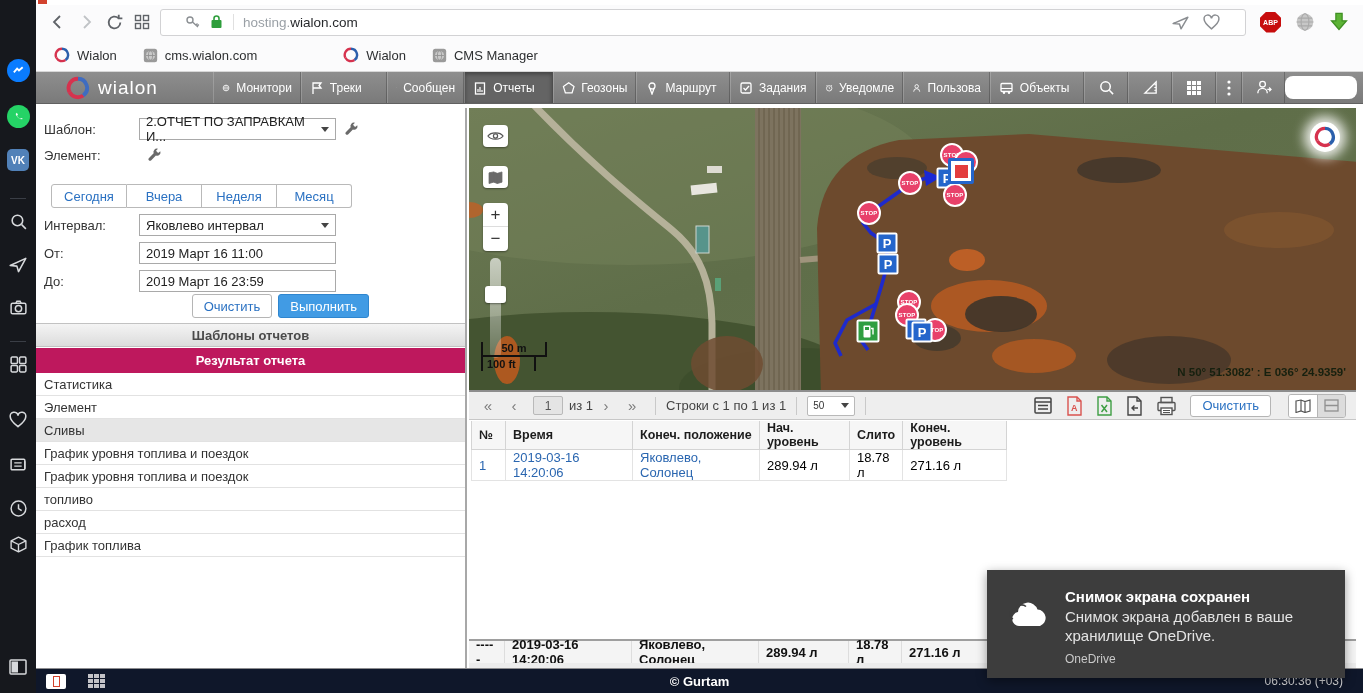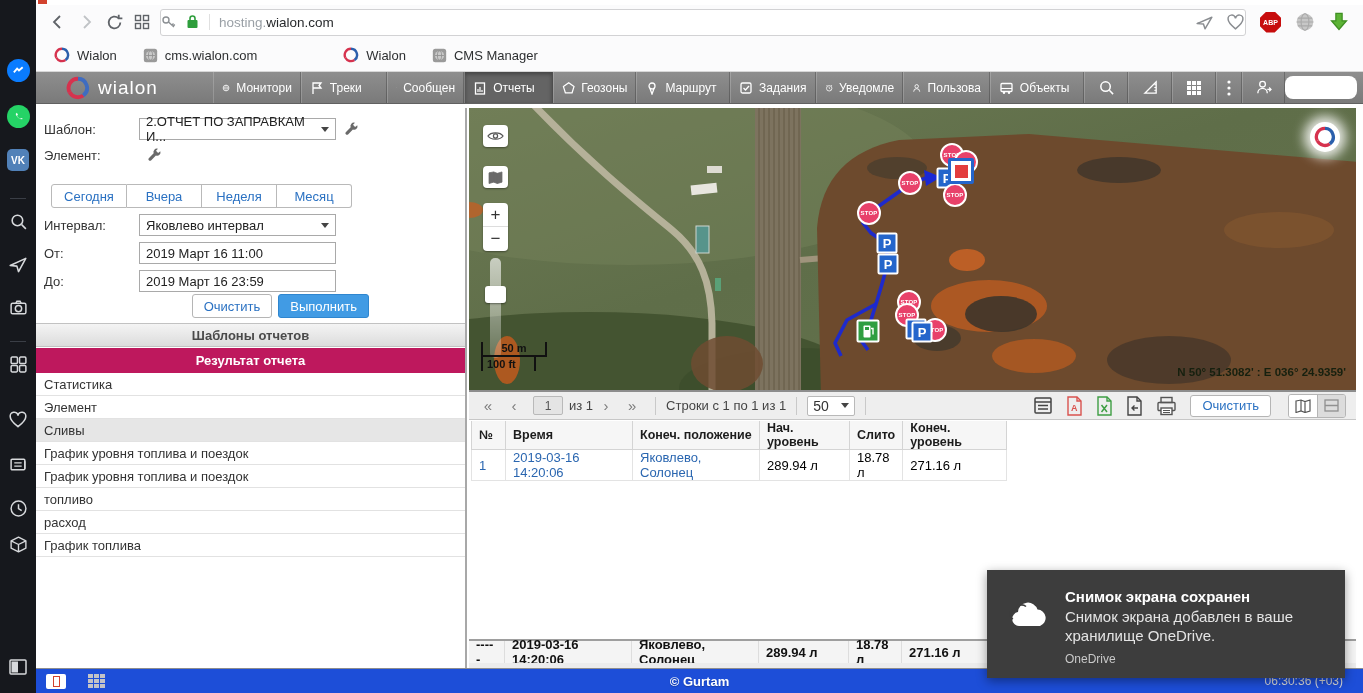--- a/index.html
+++ b/index.html
@@ -14,21 +14,21 @@
   .circle-badge { width:23px; height:23px; border-radius:50%; display:flex; align-items:center; justify-content:center; }
   .vk-badge { width:22px; height:22px; border-radius:5px; background:#5181b8; color:#fff; font-size:10px; font-weight:bold; display:flex; align-items:center; justify-content:center; }
 
   
   .browser { left:36px; top:0; width:1327px; height:72px; background:#fbfbfc; border-bottom:1px solid #d7d7d7; }
   .tabstrip { left:0; top:0; width:100%; height:5px; background:#fff; }
   .tab-red { left:2px; top:0; width:9px; height:4px; background:#d2422e; }
   .navrow { left:0; top:5px; width:100%; height:34px; display:flex; align-items:center; }
   .nav-btn { width:28px; height:26px; display:flex; align-items:center; justify-content:center; color:#5f6368; font-size:16px; }
   .nav-btn.disabled { color:#c0c3c6; }
-  .addressbar { flex:1; height:27px; margin:0 10px 0 4px; background:#fff; border:1px solid #d2d2d4; border-radius:3px; display:flex; align-items:center; padding:0 0; }
+  .addressbar { flex:1; height:27px; margin:0 10px 0 4px; background:#fff; border:1px solid #d2d2d4; border-radius:3px; display:flex; align-items:center; padding:0 24px; }
   .url-prefix { color:#9aa0a6; font-size:13.5px; }
   .url-domain { color:#27292c; font-size:13.5px; }
   .bar-right-icons { margin-left:auto; display:flex; gap:12px; color:#8a8d91; }
   .ext-row { display:flex; gap:14px; align-items:center; margin:0 14px 0 4px; }
   .abp { width:21px; height:21px; background:#c70d0d; color:#fff; font-size:7px; font-weight:bold; display:flex; align-items:center; justify-content:center; clip-path:polygon(30% 0,70% 0,100% 30%,100% 70%,70% 100%,30% 100%,0 70%,0 30%); }
   .bookmarksrow { left:0; top:39px; width:100%; height:32px; display:flex; align-items:center; gap:26px; padding-left:18px; }
   .bookmark { display:flex; align-items:center; gap:7px; font-size:13px; color:#2d2f31; }
 
   
   .app { left:36px; top:72px; width:1327px; height:621px; background:#fff; }
@@ -79,36 +79,36 @@
   .m-fuel { position:absolute; width:23px; height:23px; background:#2f9e41; border:2px solid #fff; border-radius:2px; transform:translate(-50%,-50%); display:flex; align-items:center; justify-content:center; }
   .m-finish { position:absolute; width:26px; height:26px; background:#fff; border:3px solid #2465cb; border-radius:2px; transform:translate(-50%,-50%); display:flex; align-items:center; justify-content:center; }
   .m-finish .inner { width:13px; height:13px; background:#e33d3d; }
 
   
   .bottom-panel { left:433px; top:318px; width:887px; height:278px; background:#fff; border-top:2px solid #8d8d8d; }
   .pagbar { position:absolute; left:0; top:0; width:100%; height:28px; background:#eeeeee; border-bottom:1px solid #c7c7c7; display:flex; align-items:center; font-size:13px; color:#444; }
   .pag-arrow { width:26px; text-align:center; color:#7b7b7b; font-size:15px; }
   .page-box { width:30px; height:19px; background:#e4e4e4; border:1px solid #b9b9b9; border-radius:2px; display:flex; align-items:center; justify-content:center; font-size:12px; color:#555; margin:0 6px; }
   .pag-sep { width:1px; height:18px; background:#c9c9c9; margin:0 10px; }
-  .size-sel { width:48px; height:20px; background:#fff; border:1px solid #b9b9b9; border-radius:2px; display:flex; align-items:center; padding:0 5px; font-size:14px; color:#333; }
+  .size-sel { width:48px; height:20px; background:#fff; border:1px solid #b9b9b9; border-radius:2px; display:flex; align-items:center; padding:0 5px; font-size:10px; color:#333; }
   .size-sel .caret { margin-left:auto; width:0; height:0; border-left:4px solid transparent; border-right:4px solid transparent; border-top:5px solid #444; }
   .tool-icons { margin-left:auto; display:flex; align-items:center; gap:13px; padding-right:10px; }
   .view-toggle { display:flex; border:1px solid #b5b5b5; border-radius:3px; overflow:hidden; margin-left:4px; }
   .vt-btn { width:28px; height:22px; display:flex; align-items:center; justify-content:center; background:#fff; color:#555; }
   .vt-btn.inactive { background:#dcdcdc; color:#909090; border-left:1px solid #b5b5b5; }
   table.report { border-collapse:collapse; position:absolute; left:2px; top:29px; }
   table.report th { height:25px; background:#f6f6f6; border:1px solid #d4d4d4; border-top:0; font-size:12.5px; text-align:left; padding:0 7px; color:#1c1c1c; }
   table.report td { height:23px; border:1px solid #e3e3e3; font-size:13px; padding:0 7px; background:#fff; }
   td.link { color:#2a66b0; }
   .total-row { position:absolute; left:0; bottom:5px; width:100%; height:24px; border-top:2px solid #9e9e9e; background:#f4f4f4; display:flex; align-items:center; font-size:13px; font-weight:bold; color:#111; }
   .total-row .cell { padding:0 7px; border-right:1px solid #ddd; height:100%; display:flex; align-items:center; }
   .hscroll { position:absolute; left:0; bottom:0; width:100%; height:5px; background:#ececec; }
 
   
-  .app-footer { left:0; top:596px; width:100%; height:25px; background:#1d4ed8; border-top:1px solid #8c8c8f; display:flex; align-items:center; }
+  .app-footer { left:0; top:596px; width:100%; height:25px; background:#0f172a; border-top:1px solid #8c8c8f; display:flex; align-items:center; }
   .foot-icon { margin-left:10px; display:flex; align-items:center; justify-content:center; }
   .foot-copy { position:absolute; left:0; width:100%; text-align:center; color:#fff; font-weight:bold; font-size:13px; text-shadow:0 1px 1px rgba(0,0,0,.25); }
   .foot-clock { margin-left:auto; margin-right:20px; color:#d9d9db; font-size:12px; z-index:1; }
   .grid9 { display:grid; grid-template-columns:repeat(3,5px); grid-template-rows:repeat(3,4px); gap:1px; }
   .grid9 i { background:#c3c3c7; }
   .panel-toggle { width:20px; height:15px; background:#fff; border-radius:2px; display:flex; padding:2px; }
   .panel-toggle i { width:7px; height:100%; border:1.5px solid #d2422e; }
 
   
   .toast { left:987px; top:570px; width:358px; height:108px; background:#3d3d3d; box-shadow:0 3px 10px rgba(0,0,0,.4); z-index:60; display:flex; padding:18px 14px 10px 20px; color:#fff; }

